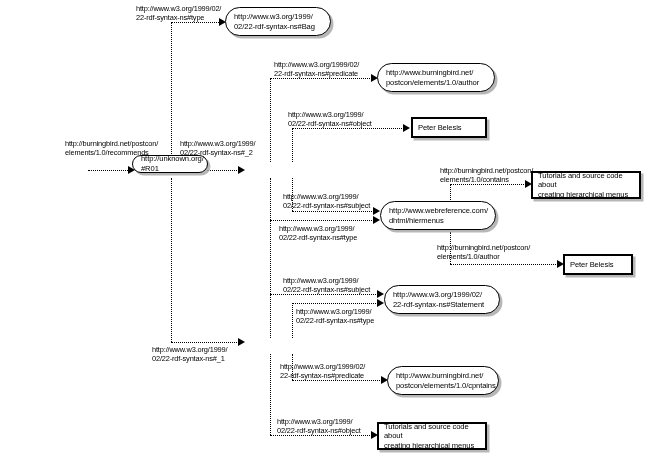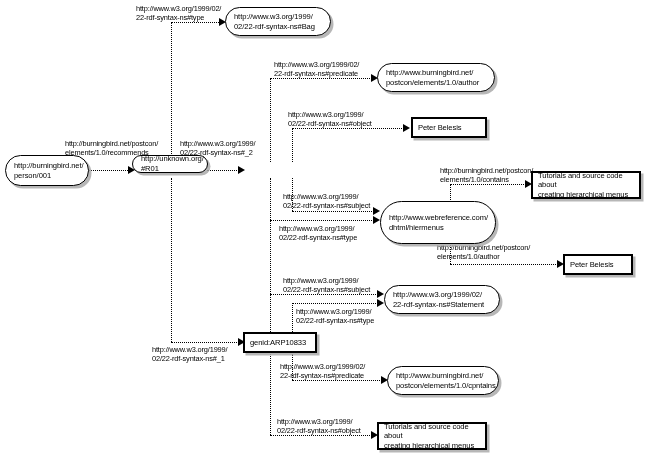--- a/index.html
+++ b/index.html
@@ -139,24 +139,20 @@
 02/22-rdf-syntax-ns#subject</div>
   <div class="elabel" style="left:296px;top:307px;">http://www.w3.org/1999/
 02/22-rdf-syntax-ns#type</div>
   <div class="elabel" style="left:152px;top:345px;">http://www.w3.org/1999/
 02/22-rdf-syntax-ns#_1</div>
   <div class="elabel" style="left:280px;top:362px;">http://www.w3.org/1999/02/
 22-rdf-syntax-ns#predicate</div>
   <div class="elabel" style="left:277px;top:417px;">http://www.w3.org/1999/
 02/22-rdf-syntax-ns#object</div>
 
-  <div class="node res" style="left:5px;top:155px;width:84px;height:31px;">
-    <span class="txt">http://burningbird.net/
-person/001</span>
-  </div>
 
   <div class="node res" style="left:132px;top:155px;width:76px;height:18px;">
     <span class="txt">http://unknown.org/
 #R01</span>
   </div>
 
   <div class="node res" style="left:225px;top:7px;width:106px;height:29px;">
     <span class="txt">http://www.w3.org/1999/
 02/22-rdf-syntax-ns#Bag</span>
   </div>
@@ -169,37 +165,34 @@
   <div class="node lit" style="left:411px;top:117px;width:76px;height:21px;">
     <span class="txt">Peter Belesis</span>
   </div>
 
 
   <div class="node lit" style="left:531px;top:171px;width:110px;height:28px;">
     <span class="txt">Tutorials and source code about
 creating hierarchical menus</span>
   </div>
 
-  <div class="node res" style="left:380px;top:201px;width:116px;height:43px;">
+  <div class="node res" style="left:380px;top:201px;width:116px;height:29px;">
     <span class="txt">http://www.webreference.com/
 dhtml/hiermenus</span>
   </div>
 
   <div class="node lit" style="left:563px;top:254px;width:70px;height:21px;">
     <span class="txt">Peter Belesis</span>
   </div>
 
   <div class="node res" style="left:384px;top:285px;width:116px;height:29px;">
     <span class="txt">http://www.w3.org/1999/02/
 22-rdf-syntax-ns#Statement</span>
   </div>
 
-  <div class="node blank" style="left:243px;top:332px;width:74px;height:21px;">
-    <span class="txt">genid:ARP10833</span>
-  </div>
 
   <div class="node res" style="left:387px;top:366px;width:112px;height:29px;">
     <span class="txt">http://www.burningbird.net/
 postcon/elements/1.0/cpntains</span>
   </div>
 
   <div class="node lit" style="left:377px;top:422px;width:110px;height:28px;">
     <span class="txt">Tutorials and source code about
 creating hierarchical menus</span>
   </div>

